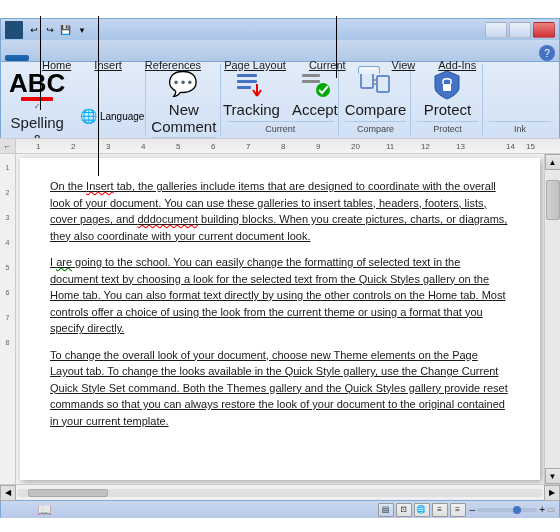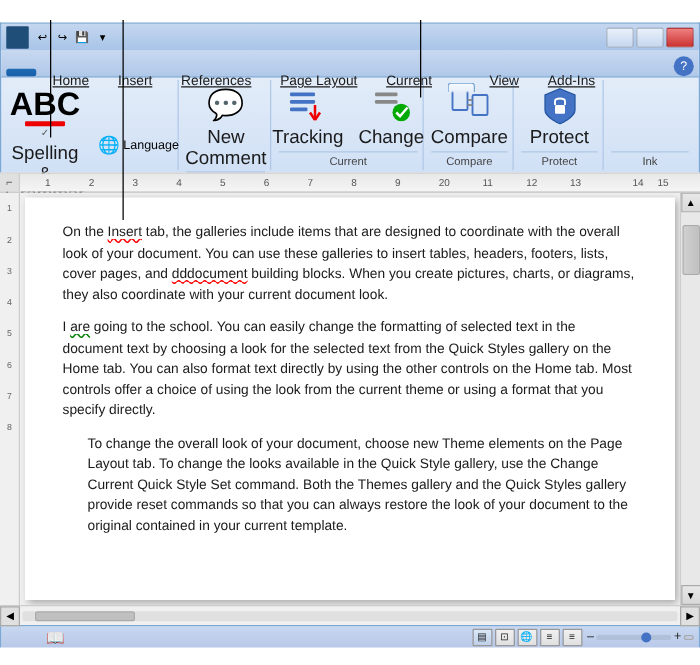--- a/index.html
+++ b/index.html
@@ -271,20 +271,21 @@
     }
     .page-content {
       background: white;
       padding: 20px 30px;
       height: 100%;
       overflow: hidden;
       font-size: 11px;
       line-height: 1.5;
       color: #1a1a1a;
       box-shadow: 2px 2px 6px rgba(0,0,0,0.3);
+      text-decoration: underline;
     }
     .right-scrollbar {
       width: 16px;
       background: #f0f0f0;
       border-left: 1px solid #ccc;
       display: flex;
       flex-direction: column;
       align-items: center;
     }
     .scroll-btn {
@@ -509,21 +510,21 @@
             </div>
             <div class="ribbon-btn">
               <div class="icon" style="font-size:22px;">
                 <svg width="32" height="32" viewBox="0 0 32 32">
                   <rect x="3" y="6" width="18" height="3" fill="#888" rx="1"></rect>
                   <rect x="3" y="12" width="18" height="3" fill="#888" rx="1"></rect>
                   <circle cx="24" cy="22" r="7" fill="#00aa00"></circle>
                   <polyline points="20,22 23,25 29,18" stroke="white" stroke-width="2" fill="none"></polyline>
                 </svg>
               </div>
-              <div class="label">Change</div>
+              <div class="label">Accept</div>
             </div>
           </div>
           <div class="ribbon-group-label">Current</div>
         </div>
 
         <div class="ribbon-group" style="min-width:70px;">
           <div class="ribbon-buttons">
             <div class="ribbon-btn">
               <div class="icon">
                 <svg width="32" height="32" viewBox="0 0 32 32">
@@ -600,21 +601,21 @@
       </div>
 
       <div class="document-page">
         <div class="page-content">
           <p style="margin-bottom:10px;">
             On the <span class="squiggly-red">Insert</span> tab, the galleries include items that are designed to coordinate with the overall look of your document. You can use these galleries to insert tables, headers, footers, lists, cover pages, and <span class="squiggly-red">dddocument</span> building blocks. When you create pictures, charts, or diagrams, they also coordinate with your current document look.
           </p>
           <p style="margin-bottom:10px;">
             I <span class="squiggly-green">are</span> going to the school. You can easily change the formatting of selected text in the document text by choosing a look for the selected text from the Quick Styles gallery on the Home tab. You can also format text directly by using the other controls on the Home tab. Most controls offer a choice of using the look from the current theme or using a format that you specify directly.
           </p>
-          <p style="margin-bottom:10px;margin-left:20px;">
+          <p style="margin-bottom:10px;">
             To change the overall look of your document, choose new Theme elements on the Page Layout tab. To change the looks available in the Quick Style gallery, use the Change Current Quick Style Set command. Both the Themes gallery and the Quick Styles gallery provide reset commands so that you can always restore the look of your document to the original contained in your current template.
           </p>
         </div>
       </div>
 
       <div class="right-scrollbar">
         <div class="scroll-btn">▲</div>
         <div class="scroll-track">
           <div class="scroll-thumb"></div>
         </div>

